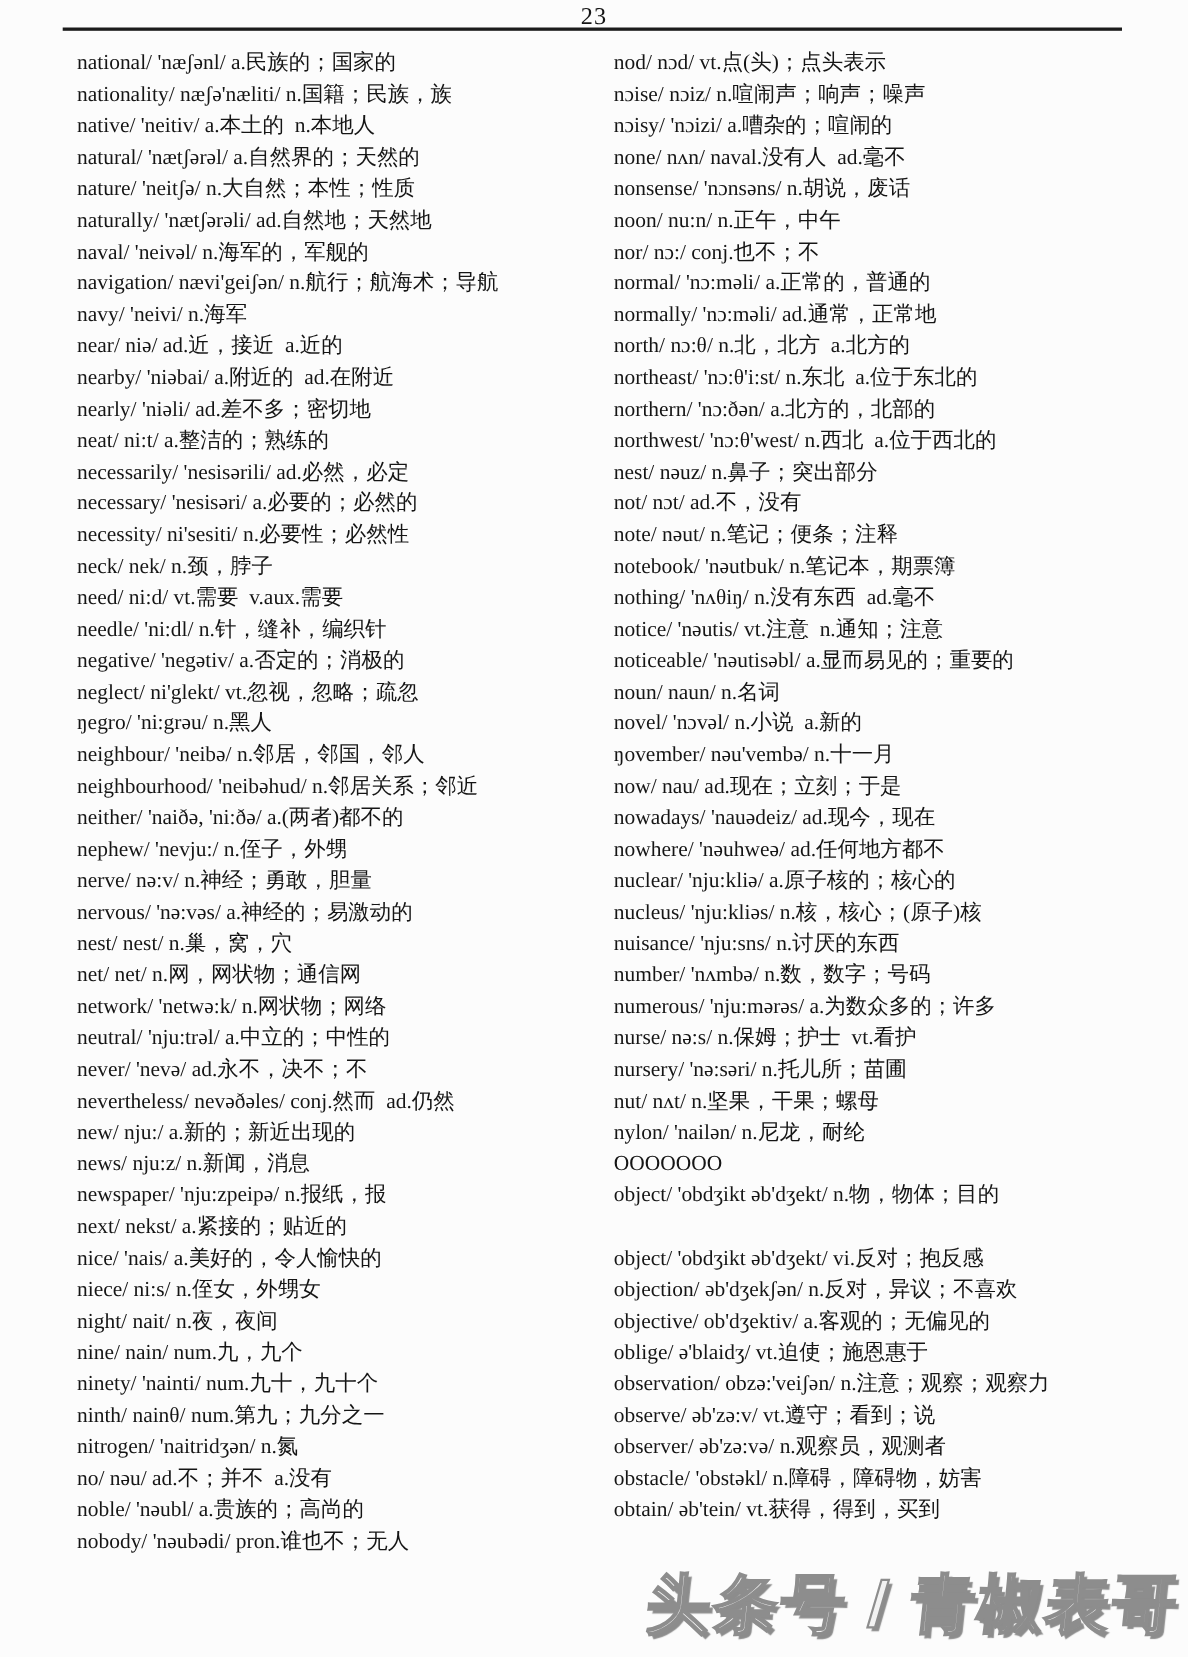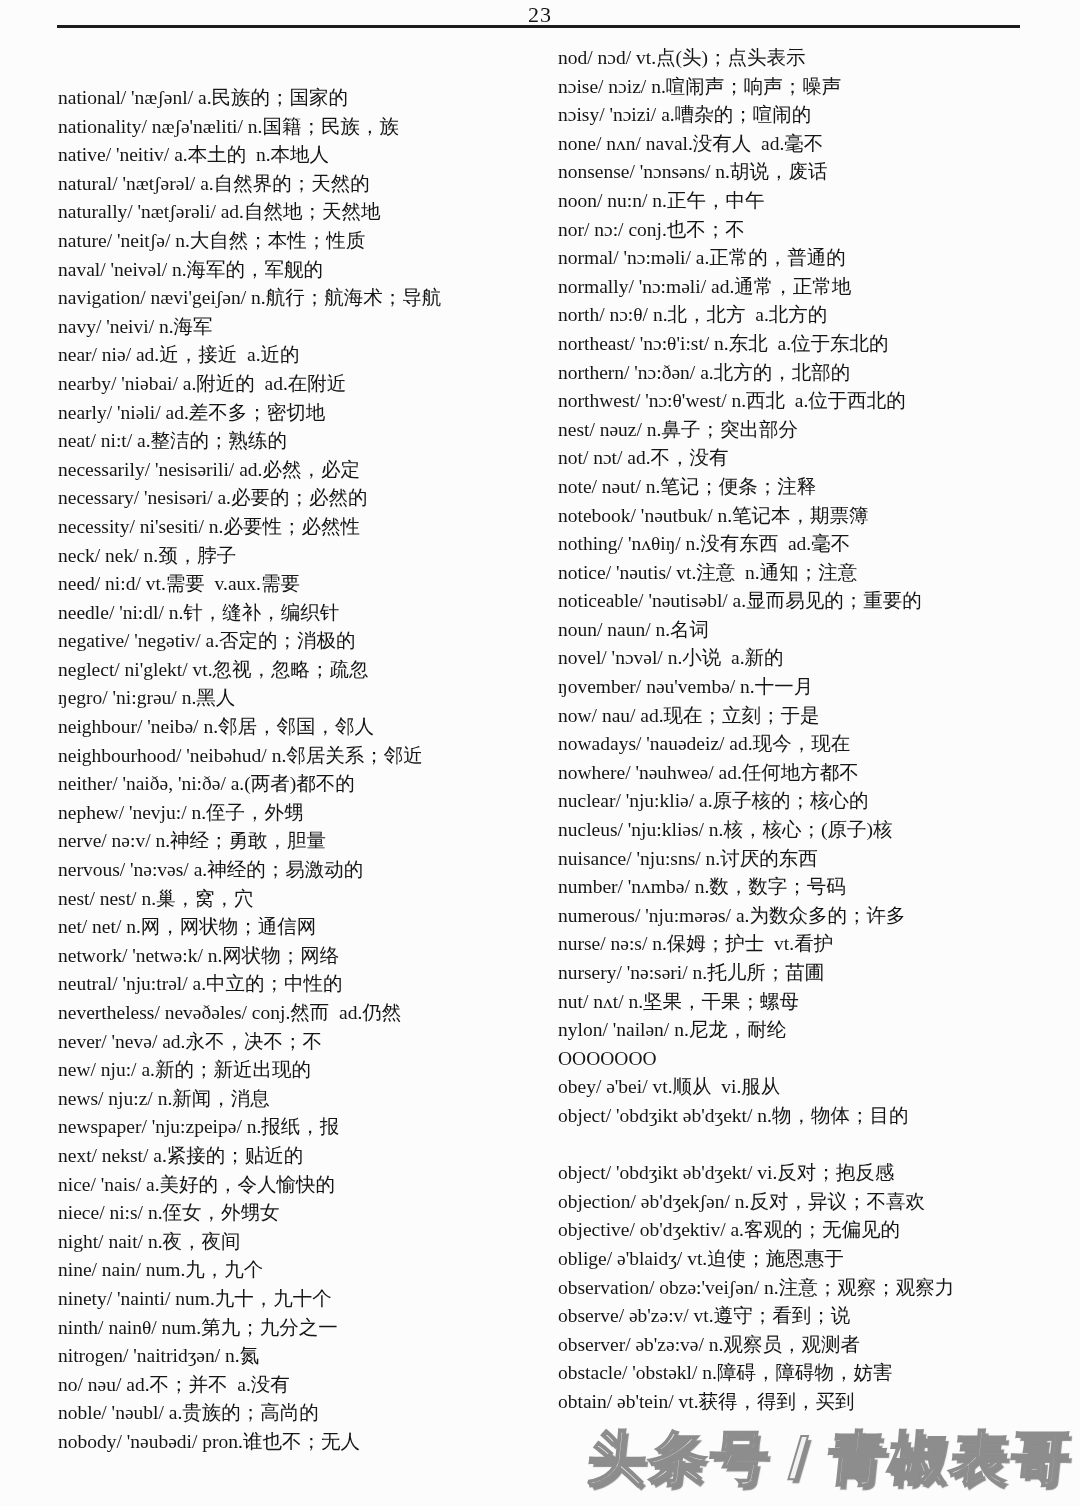--- a/index.html
+++ b/index.html
@@ -14,21 +14,21 @@
     text-align:center;font-size:22px;letter-spacing:1px;font-family:Liberation Serif, serif;
   }
   .rule{
     position:absolute;top:25px;left:57px;width:963px;height:3px;
     background:#1c1c1c;
   }
   .col{
     position:absolute;top:44px;
     font-size:19.5px;
   }
-  .col-left{left:58px;margin-top:40px;}
+  .col-left{left:70px;}
   .col-right{left:558px;}
   .entry{
     height:28.6px;line-height:28.6px;
     white-space:pre;
   }
   .watermark{
     position:absolute;top:1420px;right:8px;
     font-family:"Liberation Sans","DejaVu Sans",sans-serif;
     font-weight:bold;font-size:58px;letter-spacing:3px;
     color:#f2f2f2;
@@ -41,22 +41,22 @@
 </head>
 <body>
 
 <div class="page-number">23</div>
 <div class="rule"></div>
 <div class="col col-left" id="col-left">
     <div class="entry">national/ 'næʃənl/ a.民族的；国家的</div>
     <div class="entry">nationality/ næʃə'næliti/ n.国籍；民族，族</div>
     <div class="entry">native/ 'neitiv/ a.本土的  n.本地人</div>
     <div class="entry">natural/ 'nætʃərəl/ a.自然界的；天然的</div>
+    <div class="entry">nature/ 'neitʃə/ n.大自然；本性；性质</div>
     <div class="entry">naturally/ 'nætʃərəli/ ad.自然地；天然地</div>
-    <div class="entry">nature/ 'neitʃə/ n.大自然；本性；性质</div>
     <div class="entry">naval/ 'neivəl/ n.海军的，军舰的</div>
     <div class="entry">navigation/ nævi'geiʃən/ n.航行；航海术；导航</div>
     <div class="entry">navy/ 'neivi/ n.海军</div>
     <div class="entry">near/ niə/ ad.近，接近  a.近的</div>
     <div class="entry">nearby/ 'niəbai/ a.附近的  ad.在附近</div>
     <div class="entry">nearly/ 'niəli/ ad.差不多；密切地</div>
     <div class="entry">neat/ ni:t/ a.整洁的；熟练的</div>
     <div class="entry">necessarily/ 'nesisərili/ ad.必然，必定</div>
     <div class="entry">necessary/ 'nesisəri/ a.必要的；必然的</div>
     <div class="entry">necessity/ ni'sesiti/ n.必要性；必然性</div>
@@ -69,22 +69,22 @@
     <div class="entry">neighbour/ 'neibə/ n.邻居，邻国，邻人</div>
     <div class="entry">neighbourhood/ 'neibəhud/ n.邻居关系；邻近</div>
     <div class="entry">neither/ 'naiðə, 'ni:ðə/ a.(两者)都不的</div>
     <div class="entry">nephew/ 'nevju:/ n.侄子，外甥</div>
     <div class="entry">nerve/ nə:v/ n.神经；勇敢，胆量</div>
     <div class="entry">nervous/ 'nə:vəs/ a.神经的；易激动的</div>
     <div class="entry">nest/ nest/ n.巢，窝，穴</div>
     <div class="entry">net/ net/ n.网，网状物；通信网</div>
     <div class="entry">network/ 'netwə:k/ n.网状物；网络</div>
     <div class="entry">neutral/ 'nju:trəl/ a.中立的；中性的</div>
+    <div class="entry">never/ 'nevə/ ad.永不，决不；不</div>
     <div class="entry">nevertheless/ nevəðəles/ conj.然而  ad.仍然</div>
-    <div class="entry">never/ 'nevə/ ad.永不，决不；不</div>
     <div class="entry">new/ nju:/ a.新的；新近出现的</div>
     <div class="entry">news/ nju:z/ n.新闻，消息</div>
     <div class="entry">newspaper/ 'nju:zpeipə/ n.报纸，报</div>
     <div class="entry">next/ nekst/ a.紧接的；贴近的</div>
     <div class="entry">nice/ 'nais/ a.美好的，令人愉快的</div>
     <div class="entry">niece/ ni:s/ n.侄女，外甥女</div>
     <div class="entry">night/ nait/ n.夜，夜间</div>
     <div class="entry">nine/ nain/ num.九，九个</div>
     <div class="entry">ninety/ 'nainti/ num.九十，九十个</div>
     <div class="entry">ninth/ nainθ/ num.第九；九分之一</div>
@@ -123,21 +123,20 @@
     <div class="entry">nuclear/ 'nju:kliə/ a.原子核的；核心的</div>
     <div class="entry">nucleus/ 'nju:kliəs/ n.核，核心；(原子)核</div>
     <div class="entry">nuisance/ 'nju:sns/ n.讨厌的东西</div>
     <div class="entry">number/ 'nʌmbə/ n.数，数字；号码</div>
     <div class="entry">numerous/ 'nju:mərəs/ a.为数众多的；许多</div>
     <div class="entry">nurse/ nə:s/ n.保姆；护士  vt.看护</div>
     <div class="entry">nursery/ 'nə:səri/ n.托儿所；苗圃</div>
     <div class="entry">nut/ nʌt/ n.坚果，干果；螺母</div>
     <div class="entry">nylon/ 'nailən/ n.尼龙，耐纶</div>
     <div class="entry">OOOOOOO</div>
-    <div class="entry">obey/ ə'bei/ vt.顺从  vi.服从</div>
     <div class="entry">object/ 'obdʒikt əb'dʒekt/ n.物，物体；目的</div>
     <div class="entry">&nbsp;</div>
     <div class="entry">object/ 'obdʒikt əb'dʒekt/ vi.反对；抱反感</div>
     <div class="entry">objection/ əb'dʒekʃən/ n.反对，异议；不喜欢</div>
     <div class="entry">objective/ ob'dʒektiv/ a.客观的；无偏见的</div>
     <div class="entry">oblige/ ə'blaidʒ/ vt.迫使；施恩惠于</div>
     <div class="entry">observation/ obzə:'veiʃən/ n.注意；观察；观察力</div>
     <div class="entry">observe/ əb'zə:v/ vt.遵守；看到；说</div>
     <div class="entry">observer/ əb'zə:və/ n.观察员，观测者</div>
     <div class="entry">obstacle/ 'obstəkl/ n.障碍，障碍物，妨害</div>

